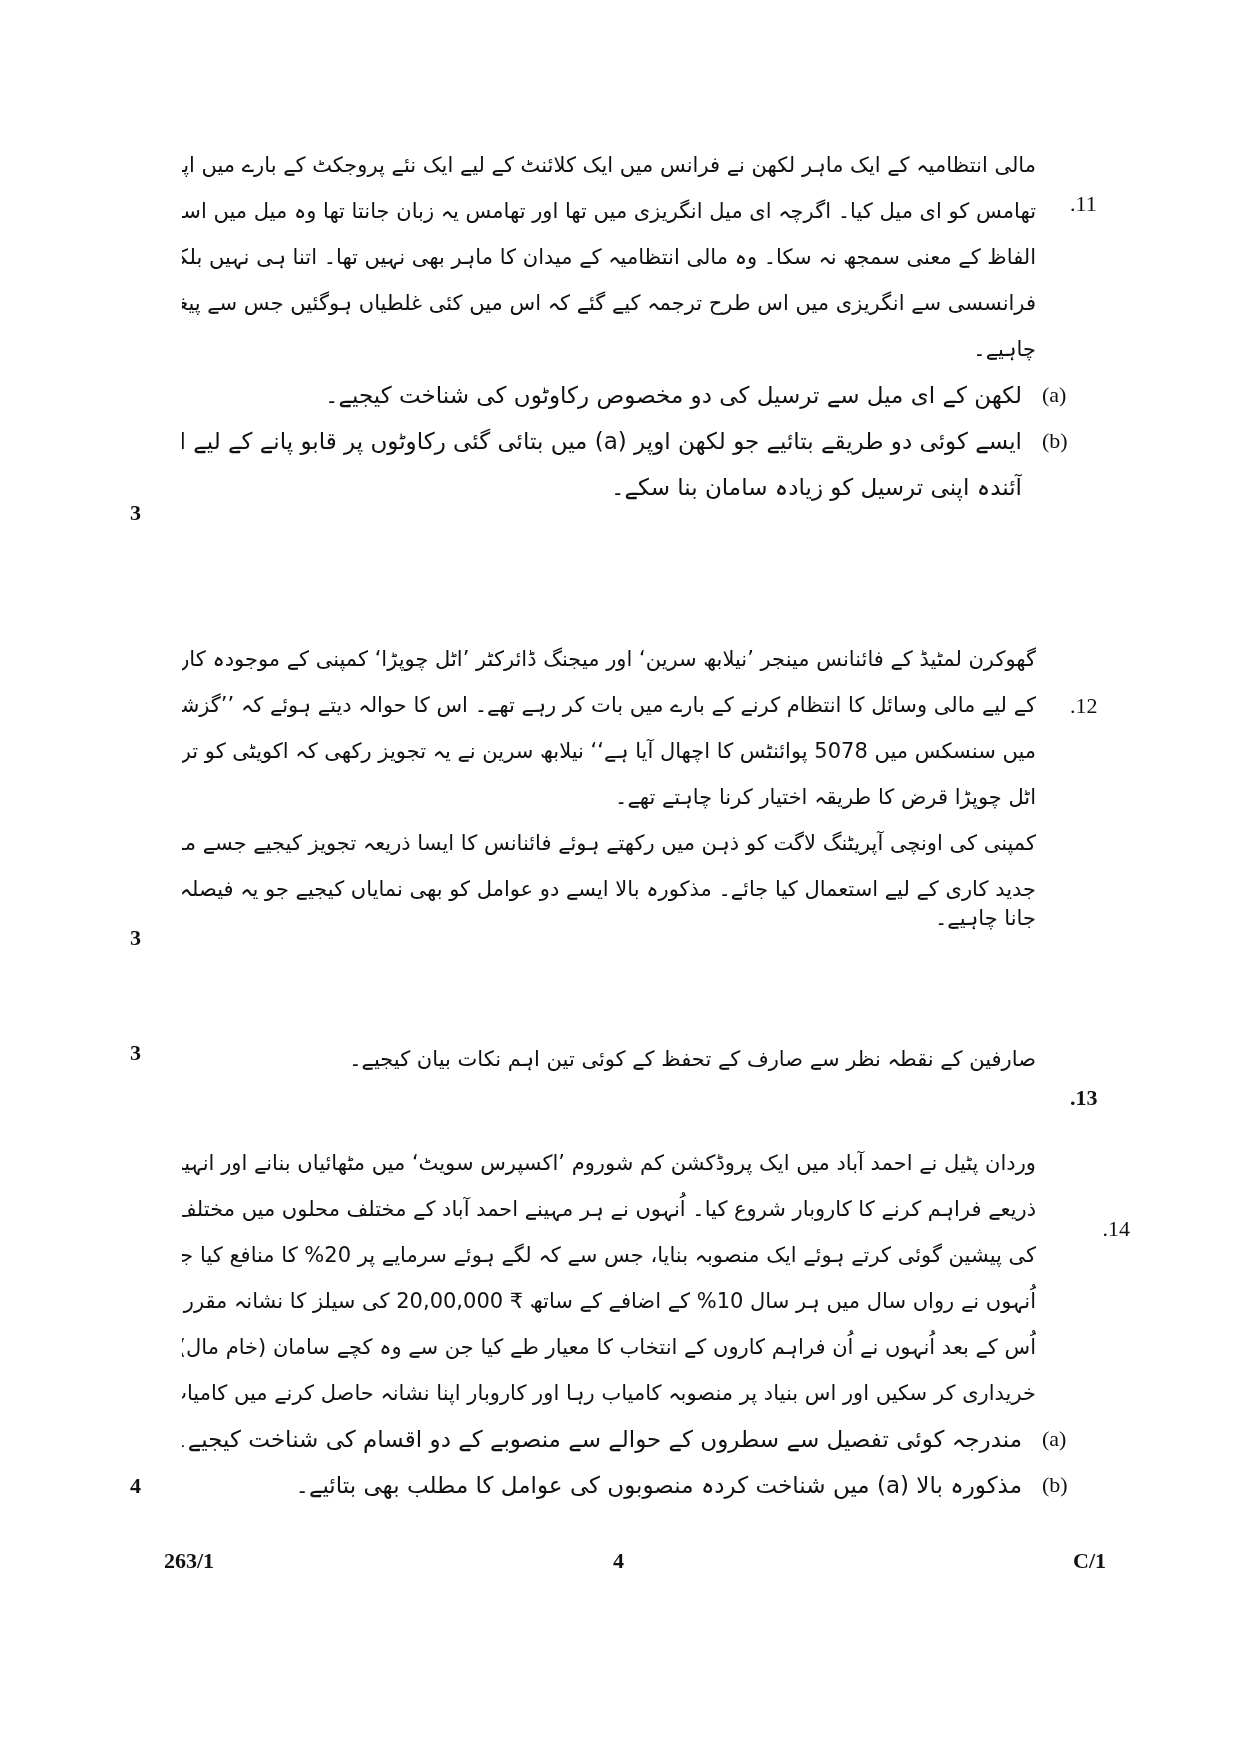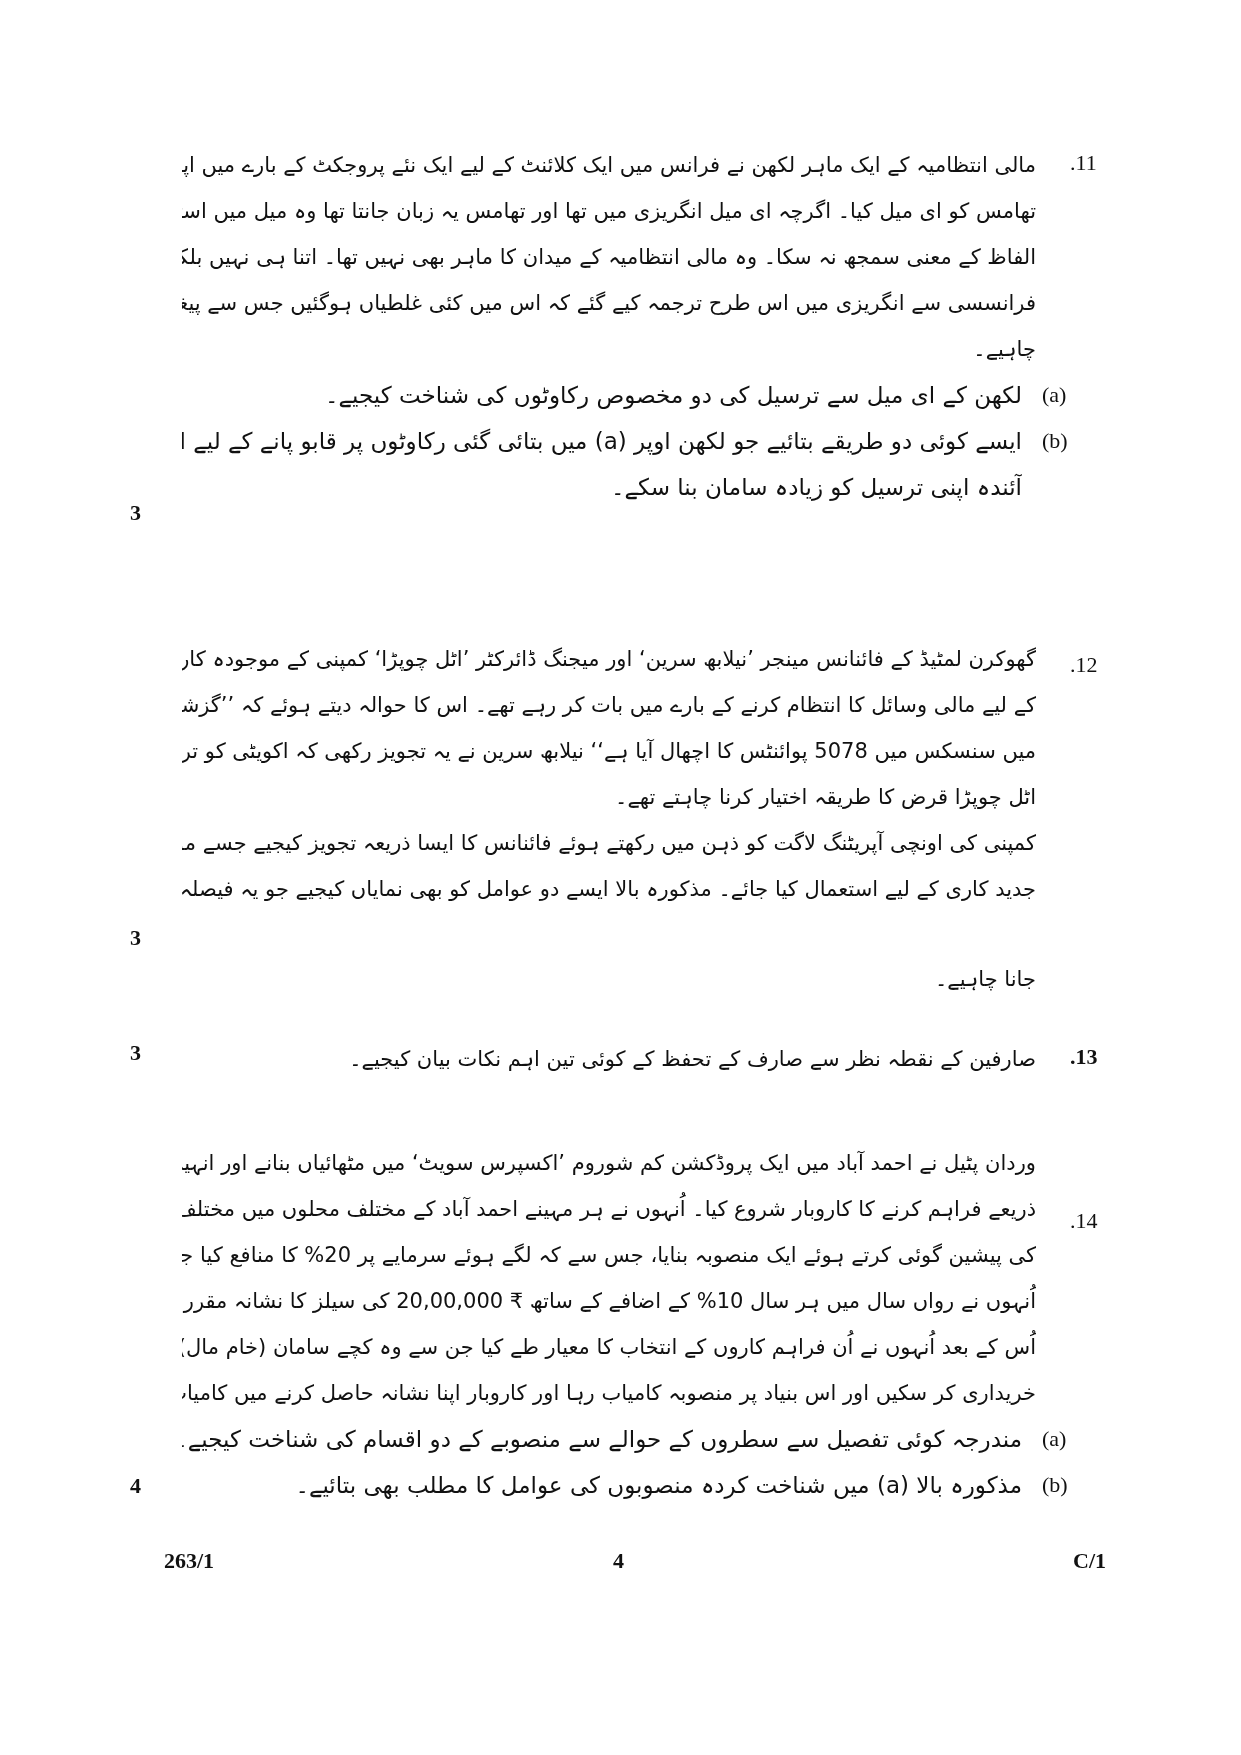--- a/index.html
+++ b/index.html
@@ -1,21 +1,21 @@
 <!DOCTYPE html>
 <html><head>
 <meta charset="utf-8">
 <style>
   html, body { margin: 0; padding: 0; background: #ffffff; }
   body { width: 1241px; height: 1755px; position: relative; overflow: hidden; color: #111; }
   .page { position: absolute; left: 0; top: 0; width: 1241px; height: 1755px; }
   .q { position: absolute; left: 0; width: 1241px; }
   .qnum {
     position: absolute; left: 1070px; width: 60px; text-align: left;
-    font-family: "Liberation Serif", serif; font-size: 22px; direction: ltr;
+    font-family: "Liberation Serif", serif; font-size: 22px; direction: ltr; margin-top: 41px;
   }
   .marks {
     position: absolute; left: 130px; width: 40px;
     font-family: "Liberation Serif", serif; font-size: 22px; font-weight: bold; direction: ltr;
   }
   .line {
     position: absolute; left: 182px; width: 854px; height: 44px;
     font-family: "DejaVu Sans", sans-serif; font-size: 21px; line-height: 44px;
     direction: rtl; text-align: justify; text-align-last: justify; white-space: nowrap; overflow: hidden;
   }
@@ -62,32 +62,32 @@
   </div>
 
   <div class="q">
     <span class="qnum" style="top:652px;">.12</span>
     <div class="line" style="top:637px;">گھوکرن لمٹیڈ کے فائنانس مینجر ’نیلابھ سرین‘ اور میجنگ ڈائرکٹر ’اٹل چوپڑا‘ کمپنی کے موجودہ کارخانے کی جدید کاری</div>
     <div class="line" style="top:683px;">کے لیے مالی وسائل کا انتظام کرنے کے بارے میں بات کر رہے تھے۔ اس کا حوالہ دیتے ہوئے کہ ’’گزشتہ 3 سال</div>
     <div class="line" style="top:729px;">میں سنسکس میں 5078 پوائنٹس کا اچھال آیا ہے‘‘ نیلابھ سرین نے یہ تجویز رکھی کہ اکویٹی کو ترجیح دی جائے جب کہ</div>
     <div class="line last" style="top:775px;">اٹل چوپڑا قرض کا طریقہ اختیار کرنا چاہتے تھے۔</div>
     <div class="line" style="top:821px;">کمپنی کی اونچی آپریٹنگ لاگت کو ذہن میں رکھتے ہوئے فائنانس کا ایسا ذریعہ تجویز کیجیے جسے موجودہ کارخانے کی</div>
     <div class="line" style="top:867px;">جدید کاری کے لیے استعمال کیا جائے۔ مذکورہ بالا ایسے دو عوامل کو بھی نمایاں کیجیے جو یہ فیصلہ لینے میں ذہن میں رکھا</div>
-    <div class="line last" style="top:957px;">جانا چاہیے۔</div>
+    <div class="line last" style="top:896px;">جانا چاہیے۔</div>
     <span class="marks" style="top:925px;">3</span>
   </div>
 
   <div class="q">
     <span class="qnum" style="top:1044px;font-weight:bold;">.13</span>
     <div class="line last" style="top:1037px;">صارفین کے نقطہ نظر سے صارف کے تحفظ کے کوئی تین اہم نکات بیان کیجیے۔</div>
     <span class="marks" style="top:1040px;">3</span>
   </div>
 
   <div class="q">
-    <span class="qnum" style="top:1208px;">.14</span>
+    <span class="qnum" style="top:1175px;text-align:right;">.14</span>
     <div class="line" style="top:1141px;">وردان پٹیل نے احمد آباد میں ایک پروڈکشن کم شوروم ’اکسپرس سویٹ‘ میں مٹھائیاں بنانے اور انہیں ہوم ڈیلیوری کے</div>
     <div class="line" style="top:1187px;">ذریعے فراہم کرنے کا کاروبار شروع کیا۔ اُنہوں نے ہر مہینے احمد آباد کے مختلف محلوں میں مختلف مٹھائیوں کی فروخت</div>
     <div class="line" style="top:1233px;">کی پیشین گوئی کرتے ہوئے ایک منصوبہ بنایا، جس سے کہ لگے ہوئے سرمایے پر 20% کا منافع کیا جا سکے۔</div>
     <div class="line last" style="top:1279px;">اُنہوں نے رواں سال میں ہر سال 10% کے اضافے کے ساتھ ₹ 20,00,000 کی سیلز کا نشانہ مقرر کیا۔</div>
     <div class="line" style="top:1325px;">اُس کے بعد اُنہوں نے اُن فراہم کاروں کے انتخاب کا معیار طے کیا جن سے وہ کچے سامان (خام مال) کی</div>
     <div class="line last" style="top:1371px;">خریداری کر سکیں اور اس بنیاد پر منصوبہ کامیاب رہا اور کاروبار اپنا نشانہ حاصل کرنے میں کامیاب ہو سکا۔</div>
     <div class="sub" style="top:1417px;">
       <span class="lbl">(a)</span>
       <span class="txt">مندرجہ کوئی تفصیل سے سطروں کے حوالے سے منصوبے کے دو اقسام کی شناخت کیجیے۔</span>
     </div>

